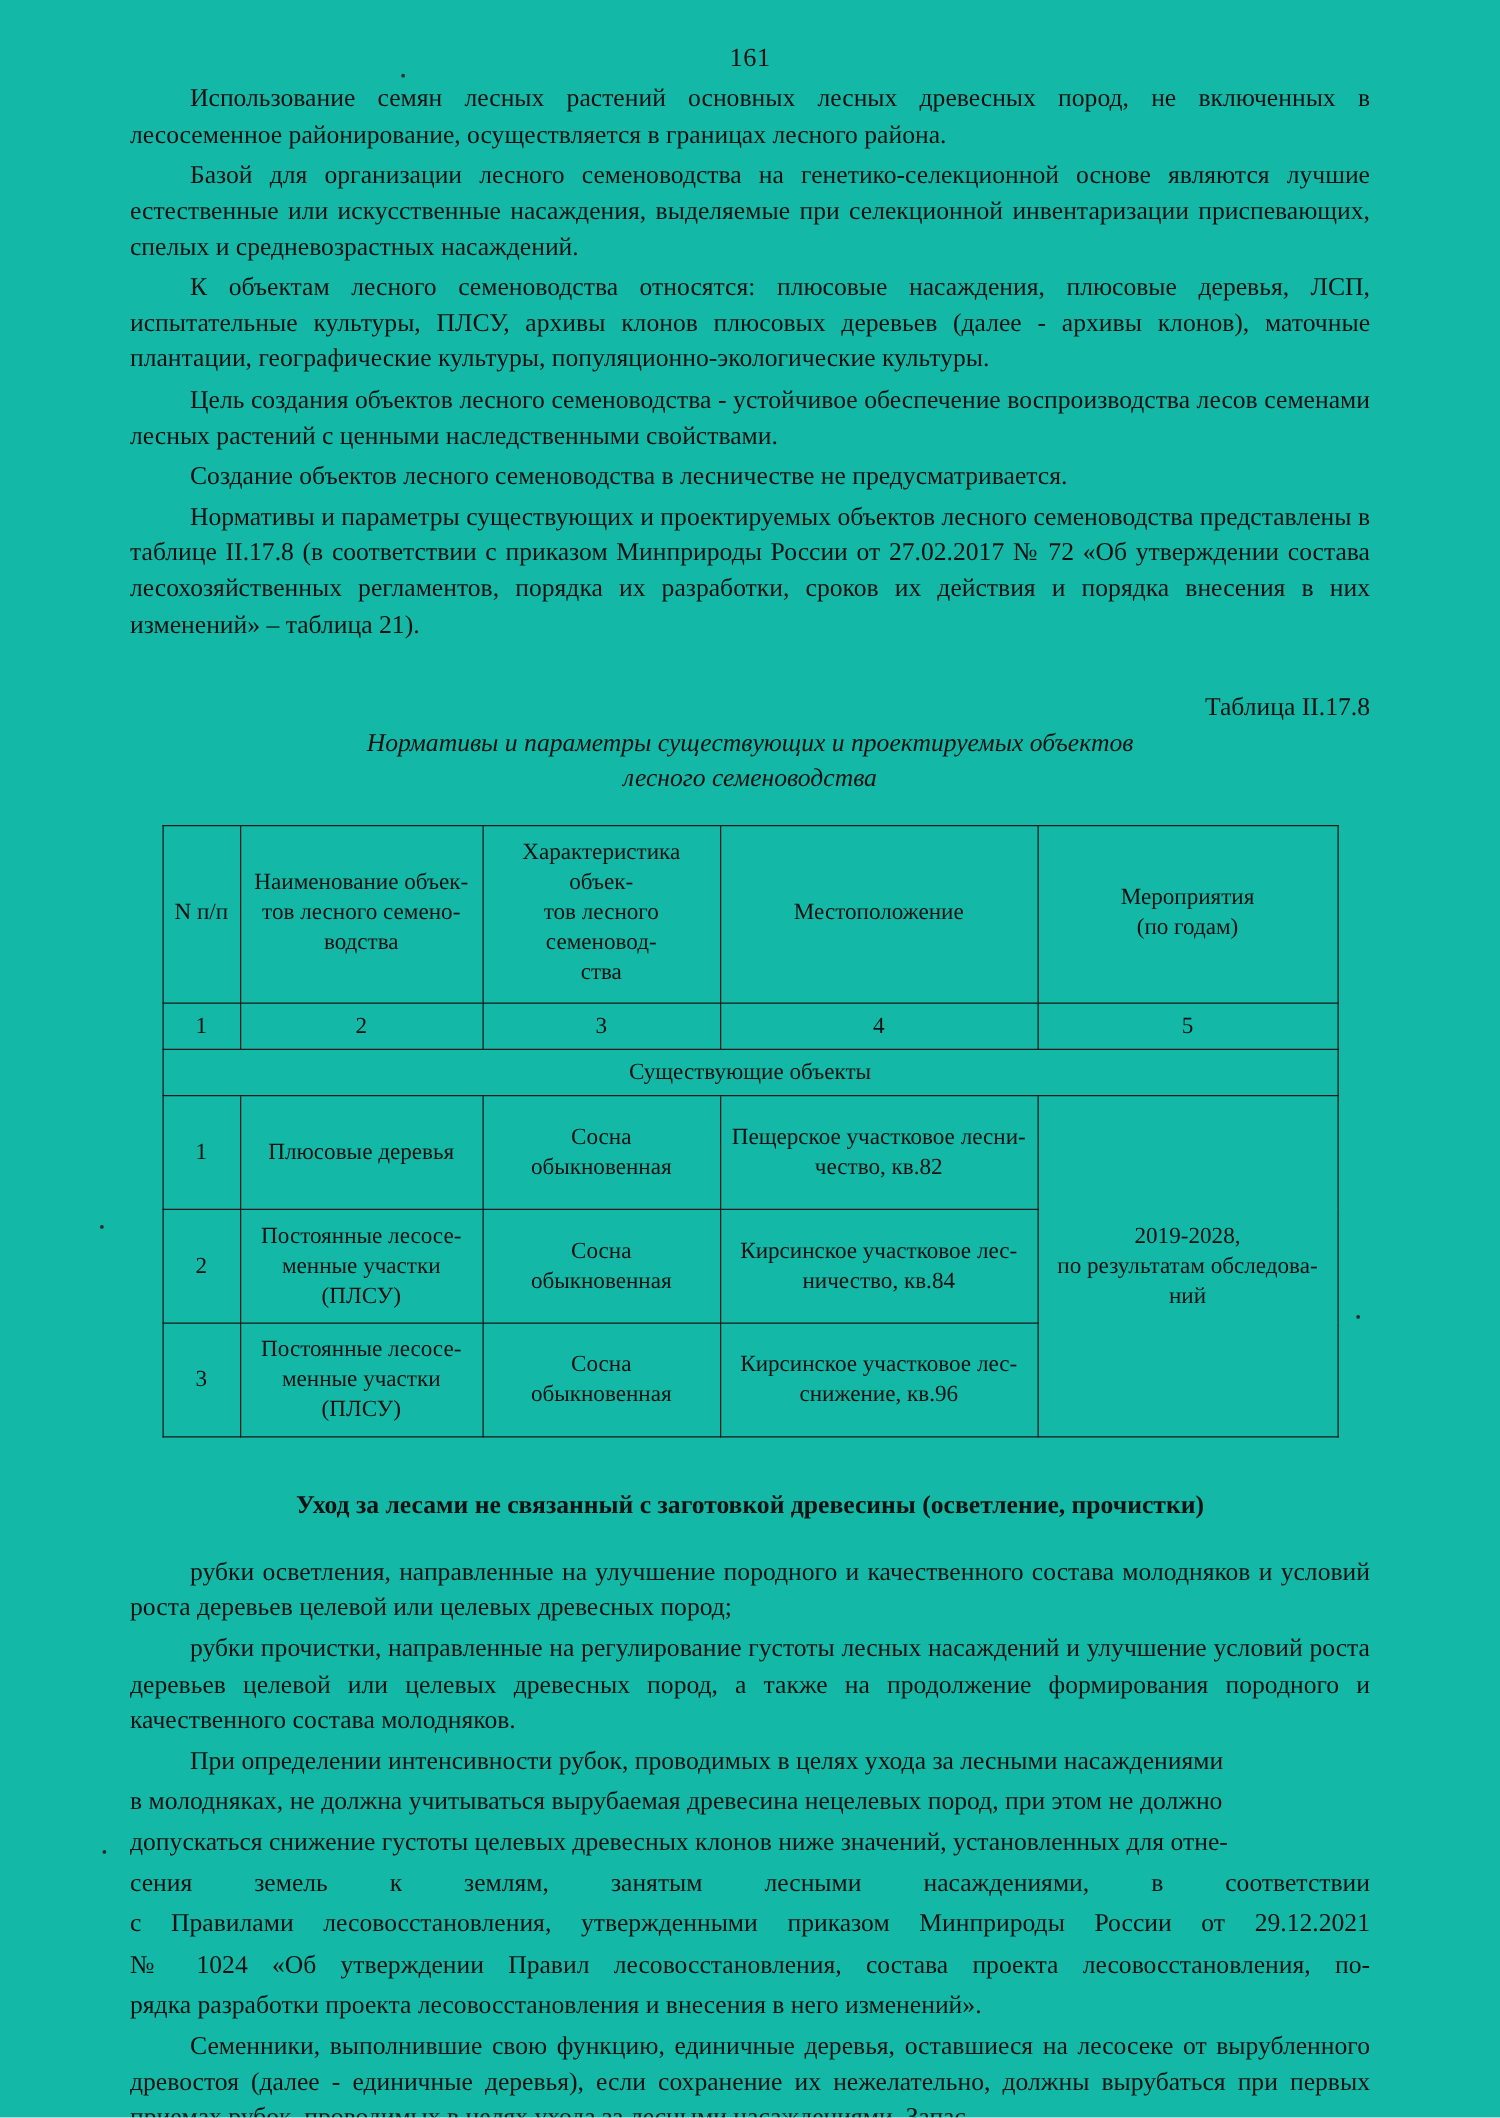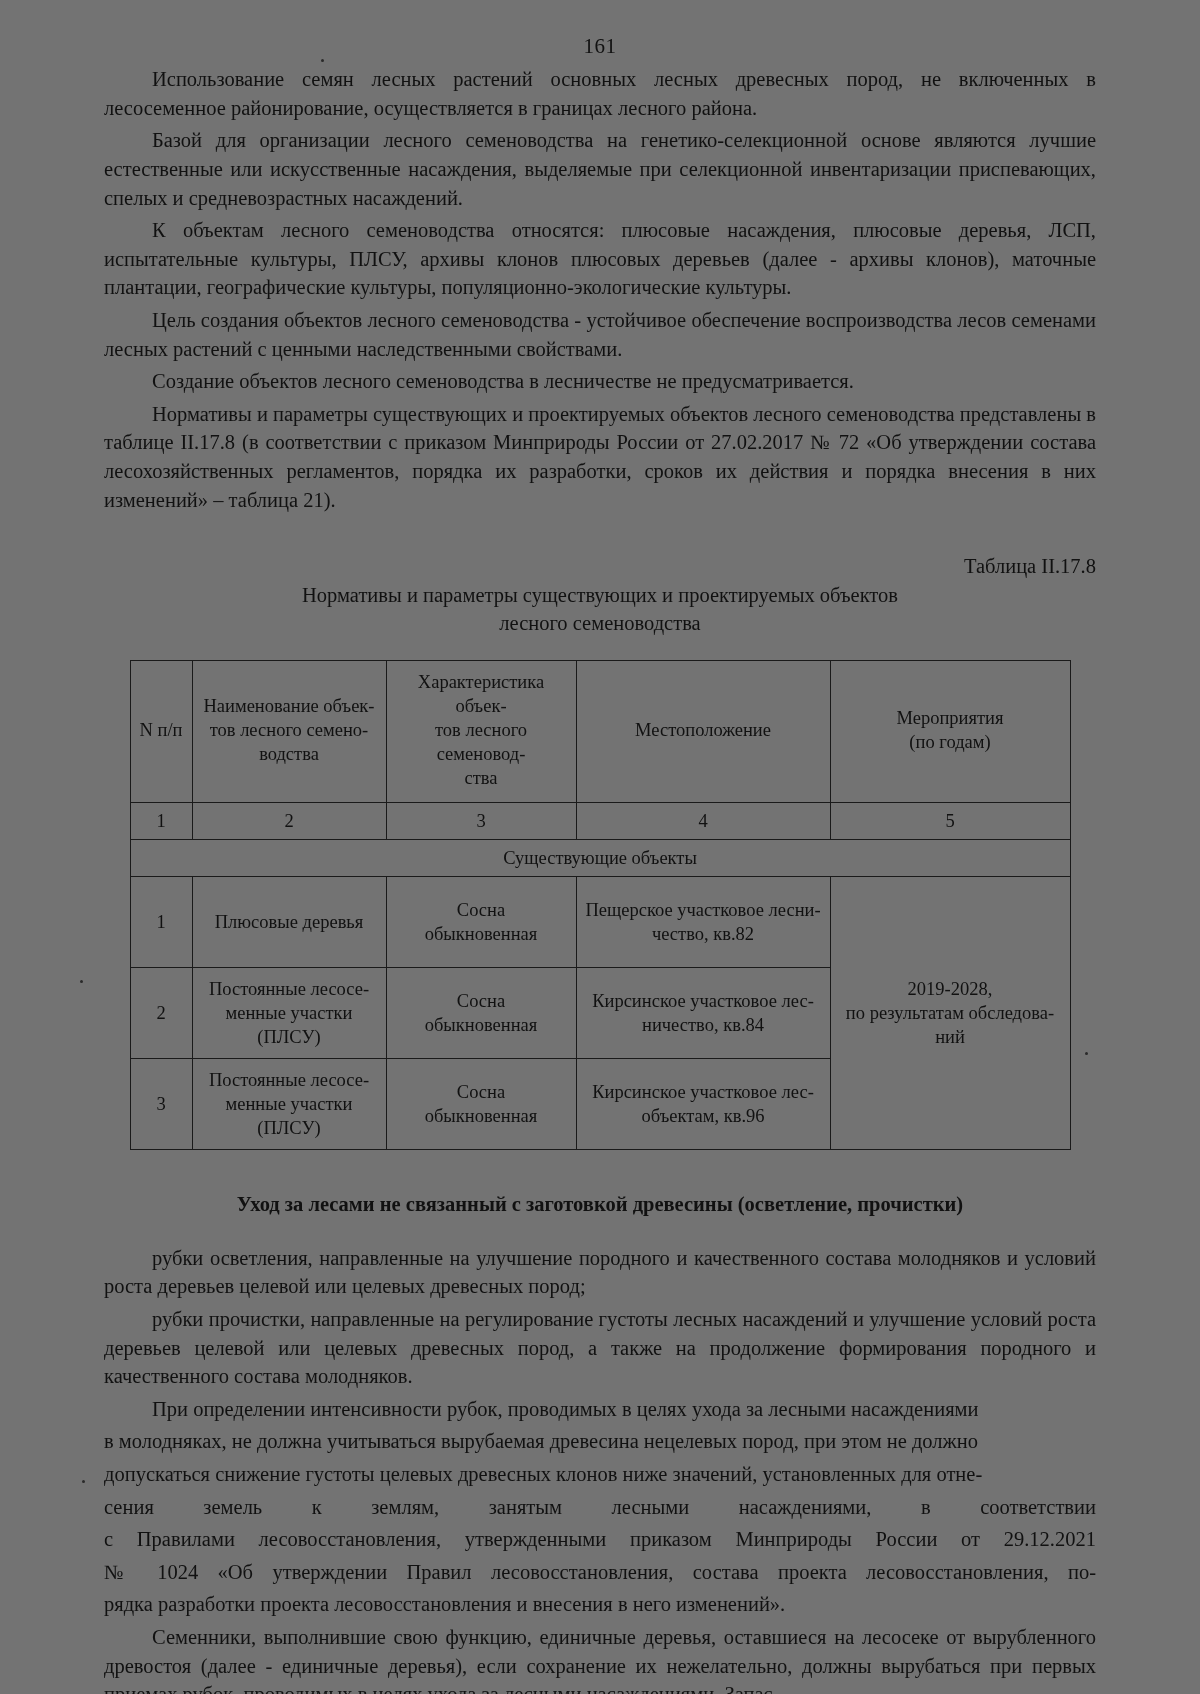--- a/index.html
+++ b/index.html
@@ -9,21 +9,21 @@
   }
   body {
     font-family: "Liberation Serif", "DejaVu Serif", serif;
     color: #111111;
   }
   .page {
     position: relative;
     width: 1200px;
     height: 1694px;
     margin: 0 auto;
-    background: #737373;
+    background: #14b8a6;
     box-sizing: border-box;
     padding: 34px 100px 20px 100px;
     overflow: hidden;
   }
   .page-number {
     text-align: center;
     font-size: 21px;
     letter-spacing: 0.5px;
     margin: 0 0 6px 0;
     line-height: 1.2;
@@ -55,20 +55,21 @@
     font-size: 20.5px;
     line-height: 28.6px;
     margin: 0;
     padding-right: 4px;
   }
   .tbl-title {
     text-align: center;
     font-size: 20.5px;
     line-height: 28.6px;
     margin: 0;
+    font-style: italic;
   }
 
   table.objects {
     border-collapse: collapse;
     width: 940px;
     margin: 22px auto 0 auto;
     table-layout: fixed;
     font-size: 18.5px;
     line-height: 24px;
   }
@@ -217,21 +218,21 @@
           <span>Постоянные лесосе-</span><br>
           <span>менные участки</span><br>
           <span>(ПЛСУ)</span>
         </td>
         <td>
           <span>Сосна</span><br>
           <span>обыкновенная</span>
         </td>
         <td>
           <span>Кирсинское участковое лес-</span><br>
-          <span>объектам, кв.96</span>
+          <span>снижение, кв.96</span>
         </td>
       </tr>
     </tbody>
   </table>
 
   <p class="subhead">Уход за лесами не связанный с заготовкой древесины (осветление, прочистки)</p>
 
   <div class="gap-md"></div>
 
   <p class="body">рубки осветления, направленные на улучшение породного и качественного состава молодняков и условий роста деревьев целевой или целевых древесных пород;</p>

